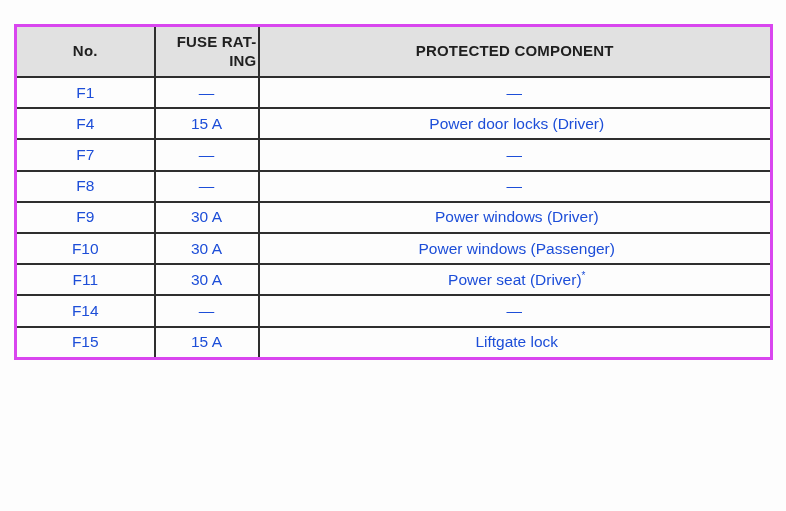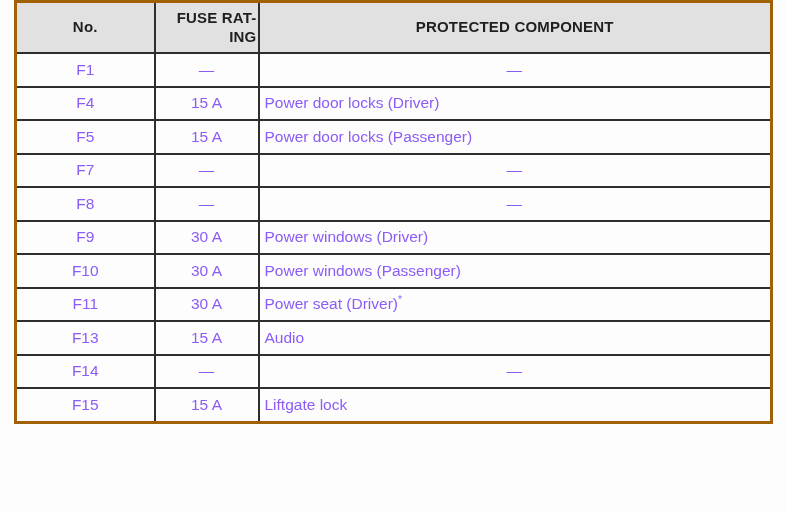--- a/index.html
+++ b/index.html
@@ -11,55 +11,55 @@
   .page {
     position: relative;
     width: 786px;
     height: 511px;
     background: #fdfdfd;
     overflow: hidden;
   }
   table.fuse-table {
     position: absolute;
     left: 14px;
-    top: 0;
+    top: 24px;
     width: 759px;
-    height: 424px;
+    height: 336px;
     border-collapse: collapse;
     table-layout: fixed;
-    border: 3px solid #a16207;
+    border: 3px solid #d946ef;
   }
   .fuse-table th,
   .fuse-table td {
     border: 2px solid #2e2e2e;
     overflow: hidden;
     white-space: nowrap;
   }
   .fuse-table thead th {
     height: 47px;
     background: #e1e1e1;
     color: #1f1f1f;
     font-size: 15px;
     font-weight: bold;
     text-align: center;
     vertical-align: middle;
     line-height: 1.25;
     letter-spacing: 0.2px;
   }
   .fuse-table tbody td {
     font-size: 15.5px;
-    color: #8b5cf6;
+    color: #1d4ed8;
     vertical-align: middle;
   }
   td.cell-no,
   td.cell-rating {
     text-align: center;
   }
   td.cell-comp {
-    text-align: left;
+    text-align: center;
     padding-left: 5px;
   }
   td.cell-comp.center {
     text-align: center;
     padding-left: 0;
   }
   .hdr-line {
     display: block;
     text-align: right;
   }
@@ -96,25 +96,20 @@
         <td class="cell-no">F1</td>
         <td class="cell-rating">—</td>
         <td class="cell-comp center">—</td>
       </tr>
       <tr>
         <td class="cell-no">F4</td>
         <td class="cell-rating">15 A</td>
         <td class="cell-comp">Power door locks (Driver)</td>
       </tr>
       <tr>
-        <td class="cell-no">F5</td>
-        <td class="cell-rating">15 A</td>
-        <td class="cell-comp">Power door locks (Passenger)</td>
-      </tr>
-      <tr>
         <td class="cell-no">F7</td>
         <td class="cell-rating">—</td>
         <td class="cell-comp center">—</td>
       </tr>
       <tr>
         <td class="cell-no">F8</td>
         <td class="cell-rating">—</td>
         <td class="cell-comp center">—</td>
       </tr>
       <tr>
@@ -126,25 +121,20 @@
         <td class="cell-no">F10</td>
         <td class="cell-rating">30 A</td>
         <td class="cell-comp">Power windows (Passenger)</td>
       </tr>
       <tr>
         <td class="cell-no">F11</td>
         <td class="cell-rating">30 A</td>
         <td class="cell-comp"><span>Power seat (Driver)</span><sup class="note">*</sup></td>
       </tr>
       <tr>
-        <td class="cell-no">F13</td>
-        <td class="cell-rating">15 A</td>
-        <td class="cell-comp">Audio</td>
-      </tr>
-      <tr>
         <td class="cell-no">F14</td>
         <td class="cell-rating">—</td>
         <td class="cell-comp center">—</td>
       </tr>
       <tr>
         <td class="cell-no">F15</td>
         <td class="cell-rating">15 A</td>
         <td class="cell-comp">Liftgate lock</td>
       </tr>
     </tbody>

